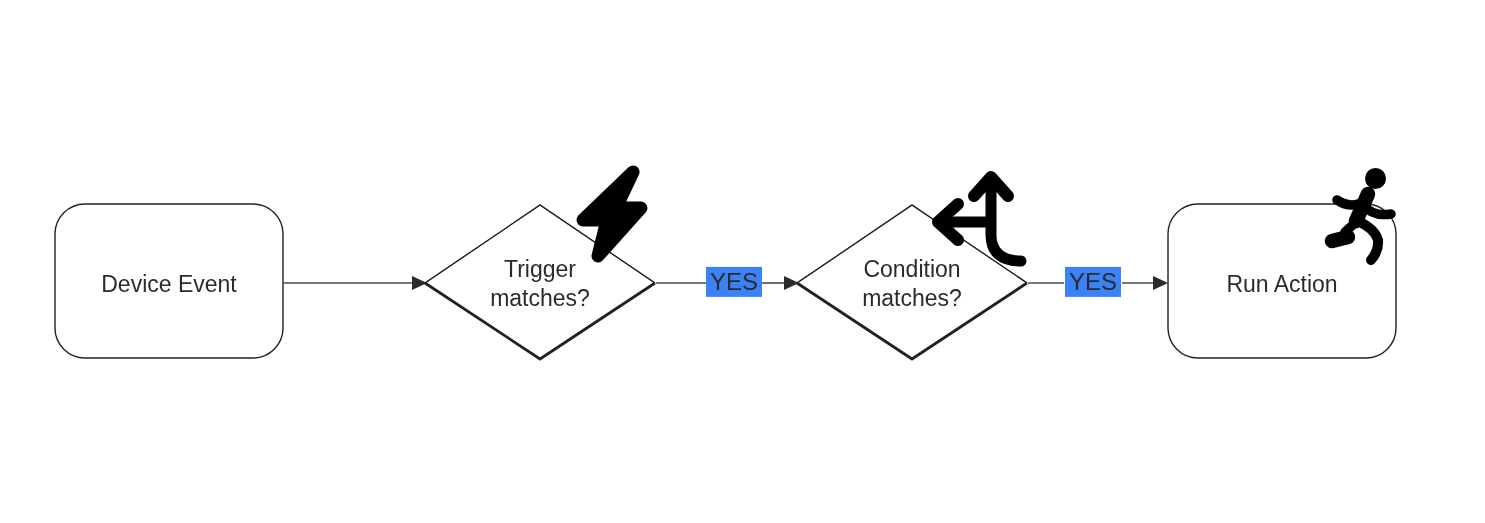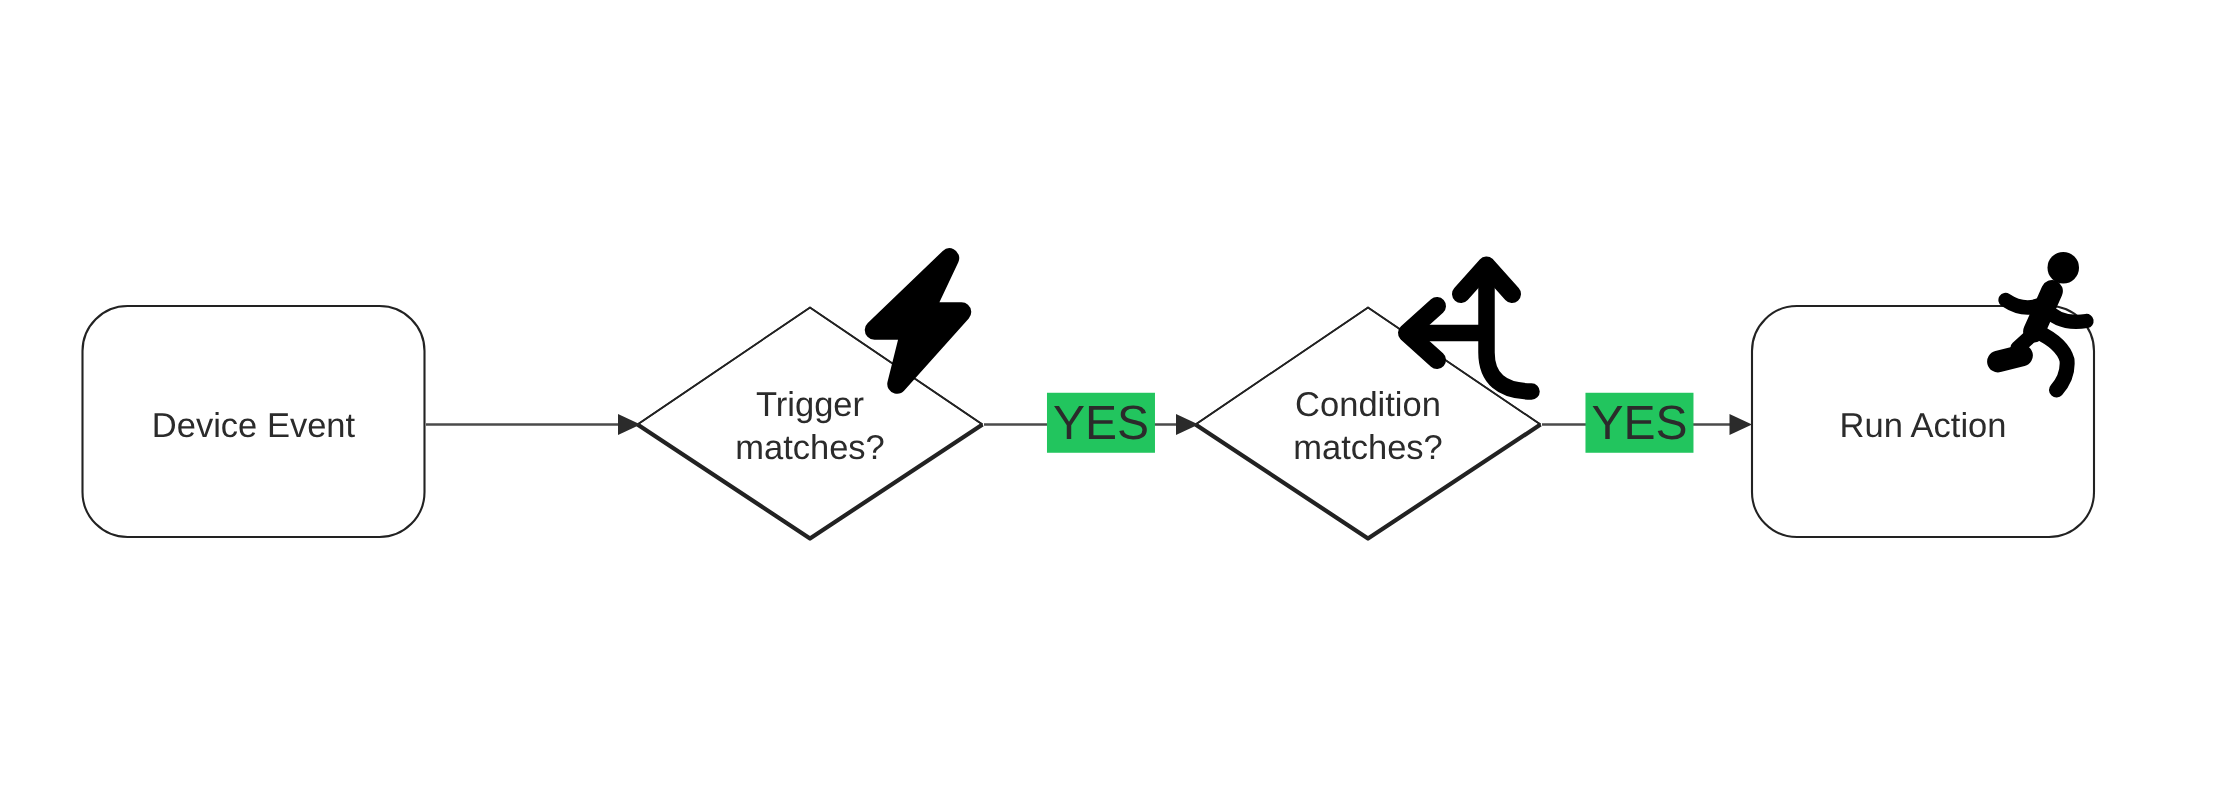--- a/index.html
+++ b/index.html
@@ -26,22 +26,22 @@
     color: #2b2b2b;
     text-align: center;
     white-space: normal;
     line-height: 1.26;
     user-select: none;
   }
   .node-label {
     font-size: 23px;
   }
   .edge-label {
-    font-size: 32px;
-    background: #22c55e;
+    font-size: 24px;
+    background: #3b82f6;
     padding: 0 4px;
     white-space: nowrap;
   }
 </style>
 </head>
 <body>
 
 <div class="canvas">
 
   <svg width="1485" height="523" viewBox="0 0 1485 523">

